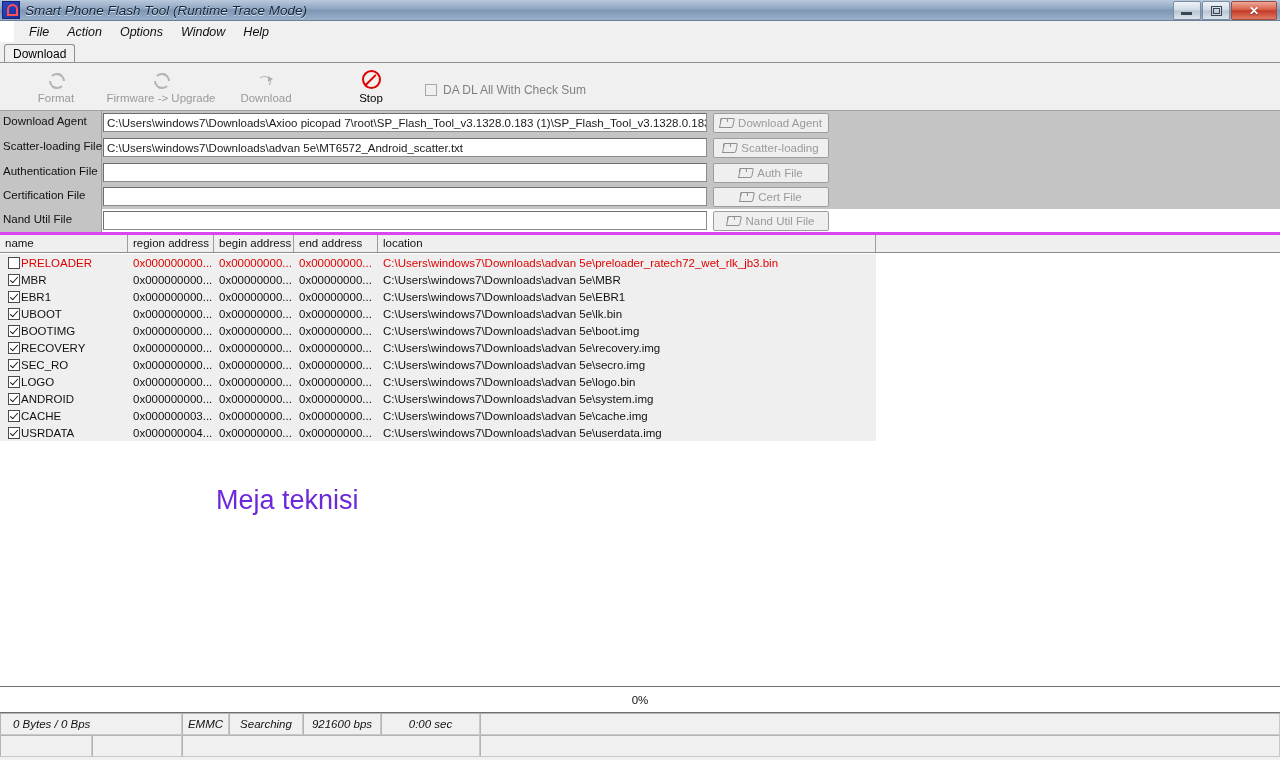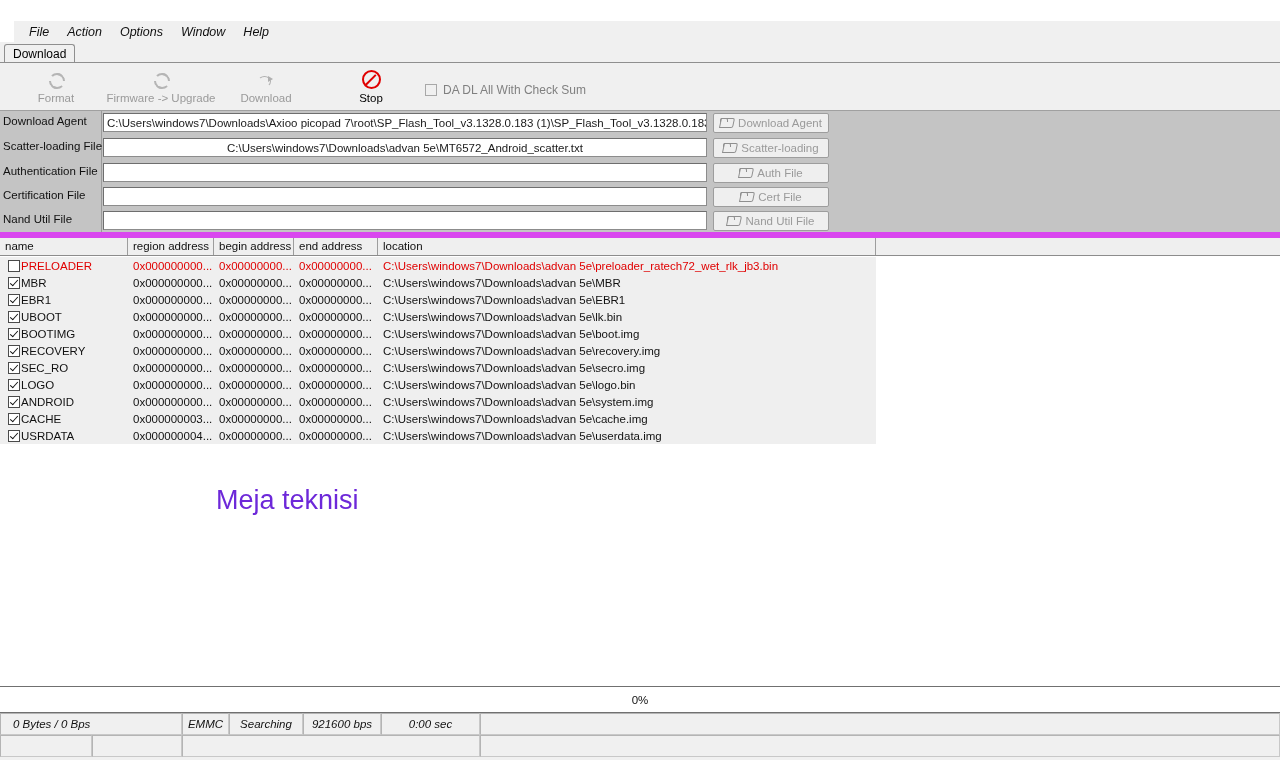--- a/index.html
+++ b/index.html
@@ -181,23 +181,22 @@
   }
   .chk-box {
     width: 12px; height: 12px; background: #f0f0f0;
     border: 1px solid #a8a8a8;
     box-sizing: border-box;
   }
 
   
   .filepanel {
     position: absolute; top: 111px; left: 0;
-    width: 1280px; height: 121px;
+    width: 1280px; height: 98px;
     background: #c4c4c4;
-    text-align: center;
   }
   .fp-labelcol {
     position: absolute; left: 0; top: 0;
     width: 101px; height: 121px;
     background: #c4c4c4;
     border-right: 1px solid #9a9a9a;
   }
   .fp-row { position: absolute; left: 0; width: 100%; height: 24px; }
   .fp-label {
     position: absolute; left: 3px; top: 4px;
@@ -241,21 +240,21 @@
     width: 6px; height: 3px;
     border: 1px solid #8f8f8f; border-bottom: none;
     border-radius: 2px 2px 0 0;
   }
 
   
   .tablewrap {
     position: absolute; top: 232px; left: 0;
     width: 1280px; height: 452px;
     background: #ffffff;
-    border-top: 6px solid #d946ef;
+    border-top: 3px solid #d946ef;
     box-sizing: border-box;
   }
   .tbl-header {
     position: absolute; top: 0; left: 0;
     width: 1280px; height: 18px;
     background: #efefef;
     border-bottom: 1px solid #8c8c8c;
     box-sizing: border-box;
     display: flex;
   }
@@ -325,20 +324,35 @@
     display: flex; align-items: center;
   }
   .sb-cell.c { justify-content: center; }
   .sb-cell.l { padding-left: 12px; }
 </style>
 </head>
 <body>
 
 <div id="app">
 
+  <div class="titlebar">
+    <div class="title-icon"></div>
+    <div class="title-text">Smart Phone Flash Tool (Runtime Trace Mode)</div>
+    <div class="win-buttons">
+      <div class="win-btn">
+          <span class="glyph-min"></span>
+        </div>
+      <div class="win-btn">
+          <span class="glyph-restore"></span>
+        </div>
+      <div class="win-btn close">
+          <span class="glyph-close">✕</span>
+        </div>
+    </div>
+  </div>
 
   <div class="menubar">
     <div class="menu-item">File</div>
     <div class="menu-item">Action</div>
     <div class="menu-item">Options</div>
     <div class="menu-item">Window</div>
     <div class="menu-item">Help</div>
   </div>
 
   <div class="tabstrip">

